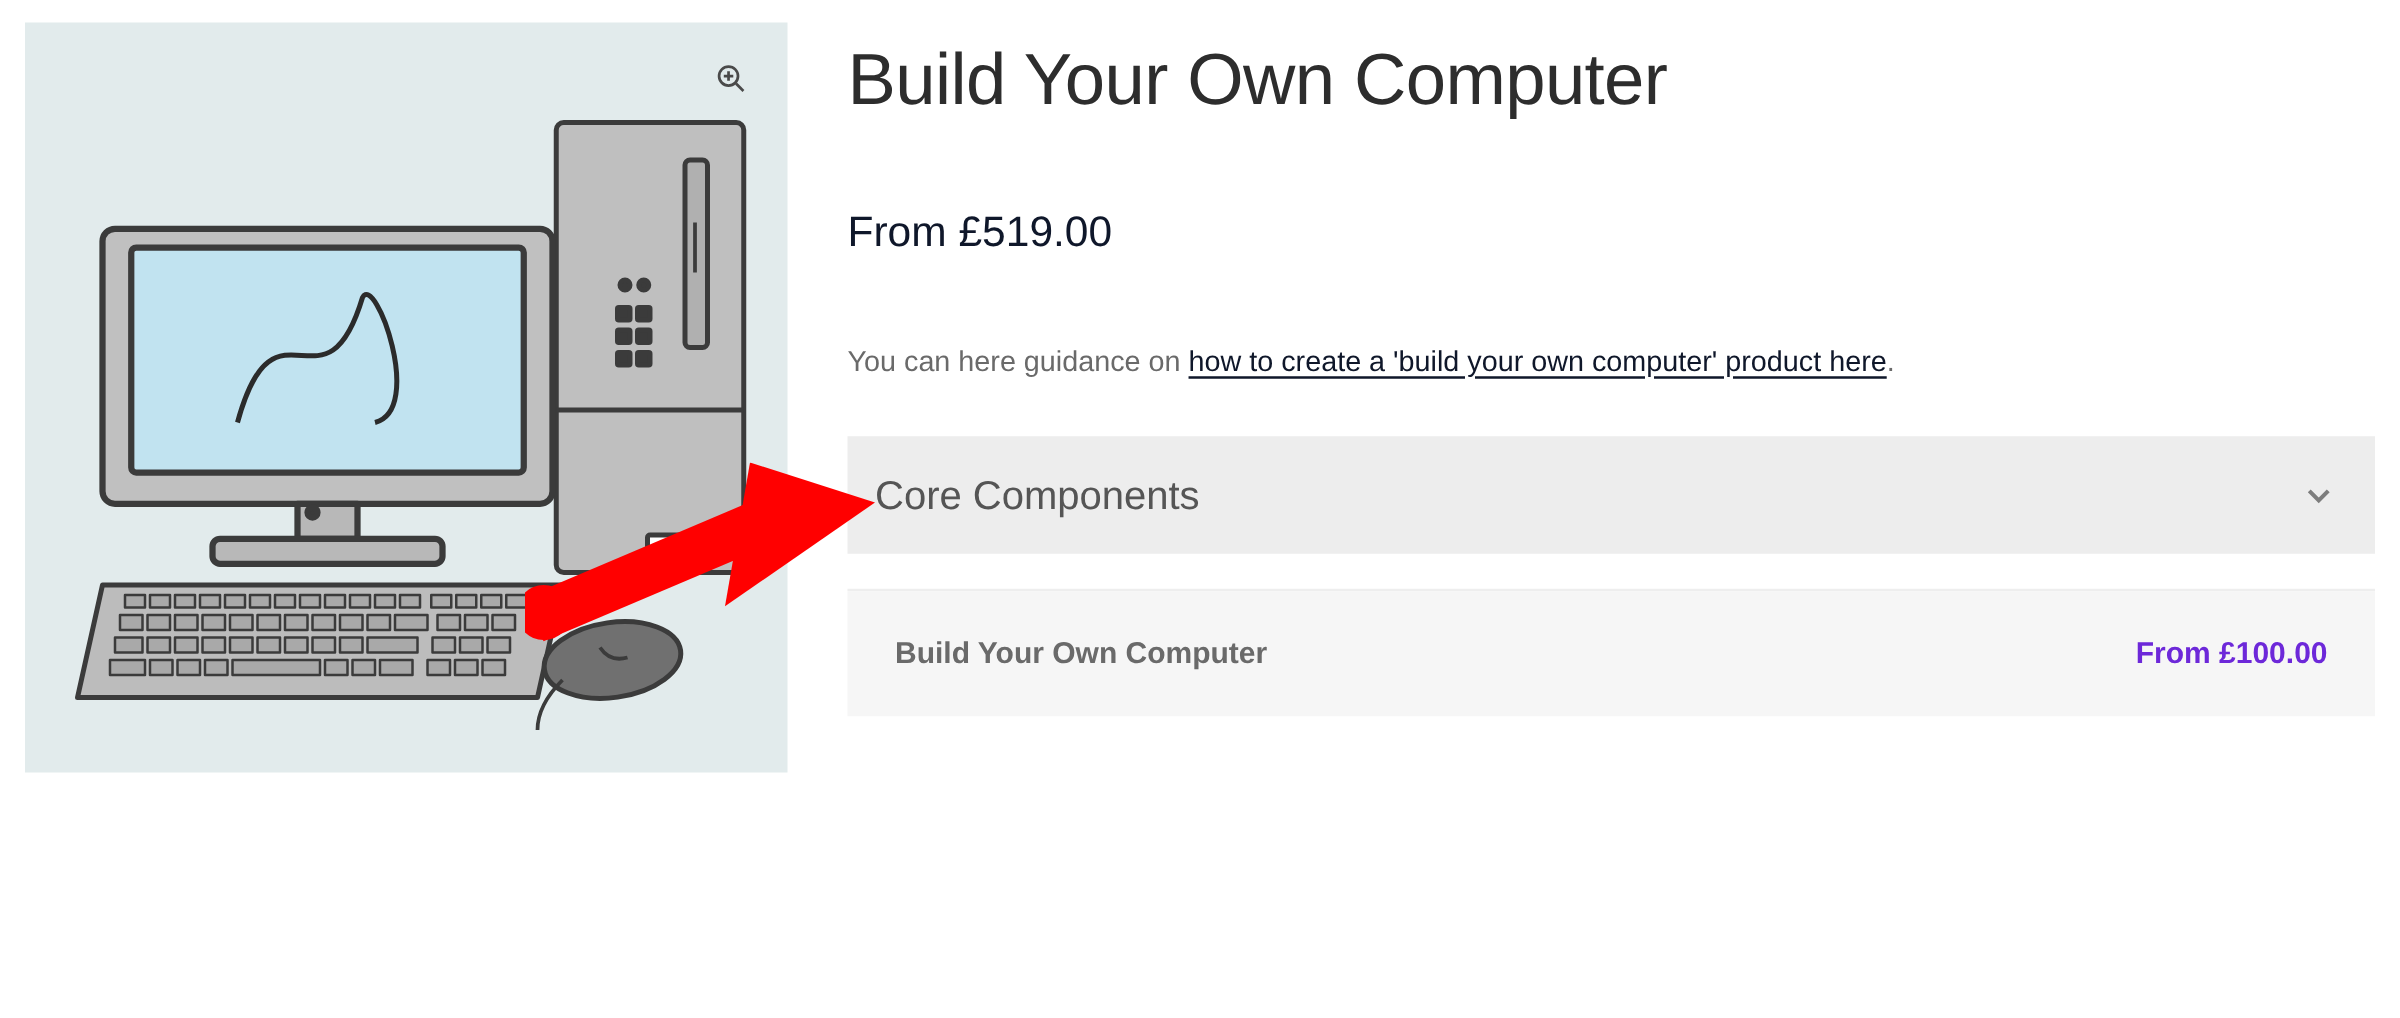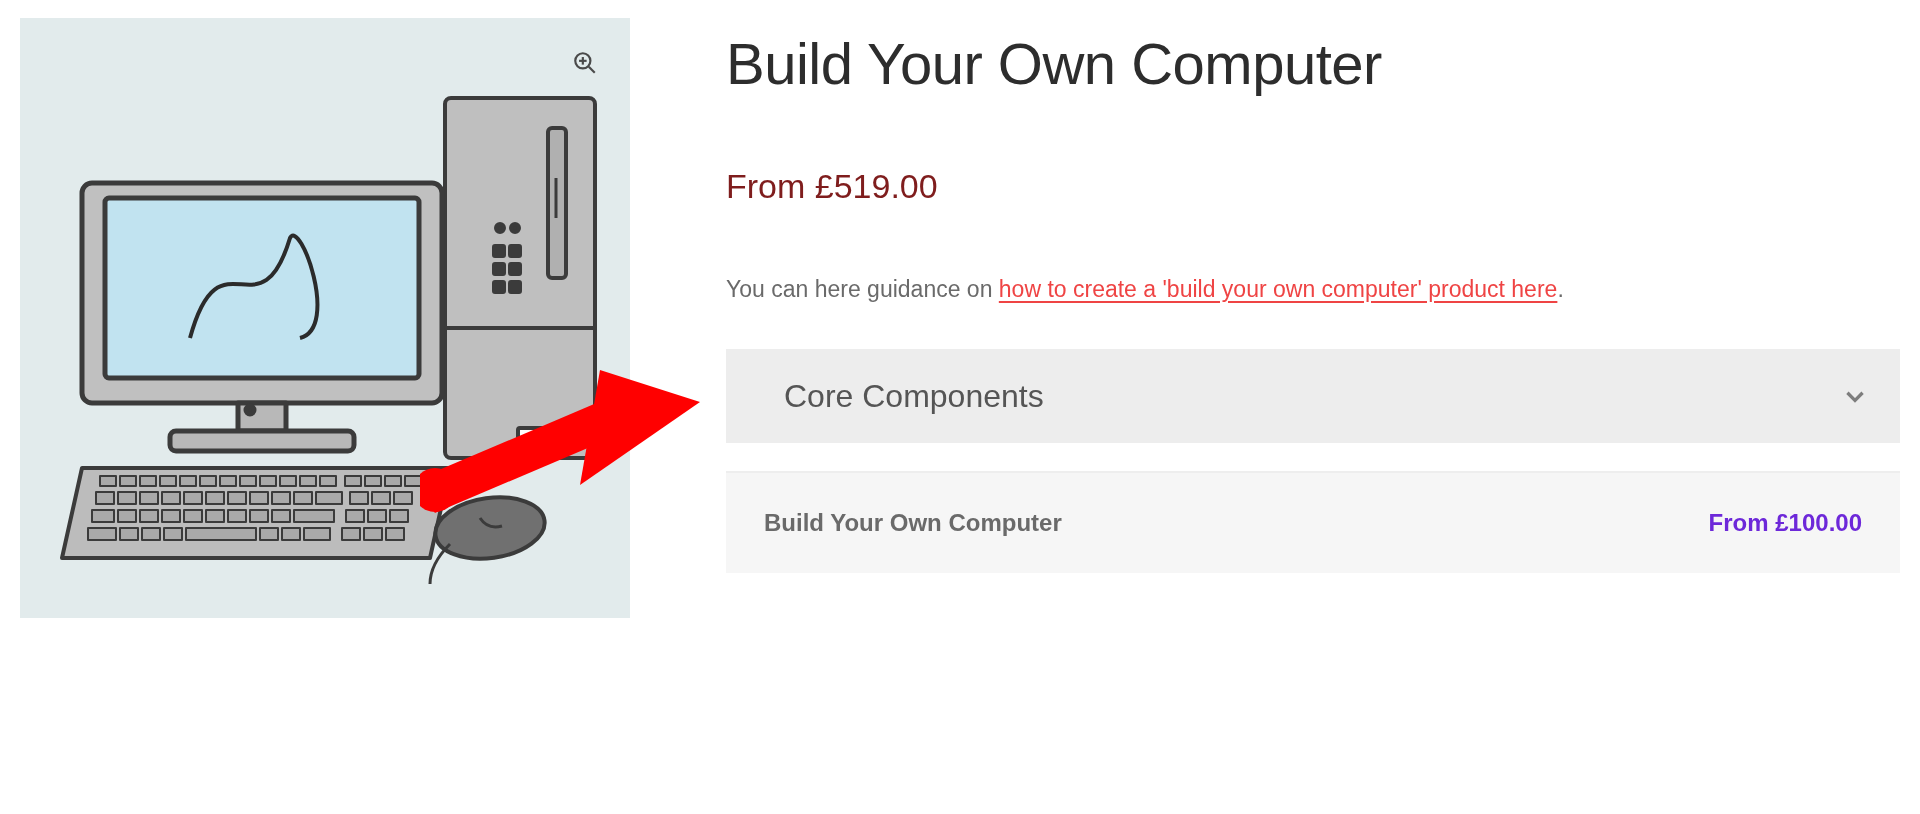--- a/index.html
+++ b/index.html
@@ -6,21 +6,21 @@
   body {
     font-family: "Segoe UI", "Helvetica Neue", Arial, sans-serif;
     background: #ffffff;
     color: #333;
     width: 1920px;
     height: 814px;
     overflow: hidden;
   }
   .page {
     display: flex;
-    gap: 96px;
+    gap: 48px;
     padding: 18px 20px 0 20px;
     align-items: flex-start;
   }
 
   
   .image-panel {
     position: relative;
     width: 610px;
     height: 600px;
     background: #e2ebec;
@@ -56,49 +56,48 @@
   .title {
     font-size: 58px;
     font-weight: 300;
     color: #2d2d2d;
     letter-spacing: -0.5px;
     margin-bottom: 70px;
   }
   .price-line {
     font-size: 34px;
     font-weight: 300;
-    color: #7f1d1d;
+    color: #0f172a;
     margin-bottom: 70px;
   }
   .guidance {
     font-size: 23px;
     color: #6a6a6a;
     margin-bottom: 46px;
   }
   .guidance a {
-    color: #ef4444;
+    color: #0f172a;
     text-decoration: underline;
     text-underline-offset: 4px;
   }
 
   .accordion {
     background: #ededed;
     height: 94px;
     display: flex;
     align-items: center;
     justify-content: space-between;
     padding: 0 32px 0 22px;
     margin-bottom: 28px;
     cursor: pointer;
   }
   .accordion .label {
     font-size: 32px;
     font-weight: 300;
     color: #555555;
-    margin-left: 36px;
   }
   .chevron {
     width: 26px;
     height: 26px;
     color: #7d7d7d;
   }
 
   .divider {
     height: 2px;
     background: #eeeeee;

